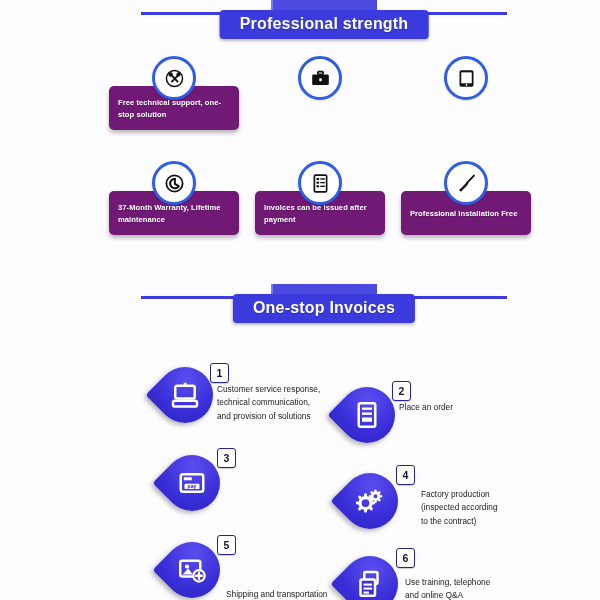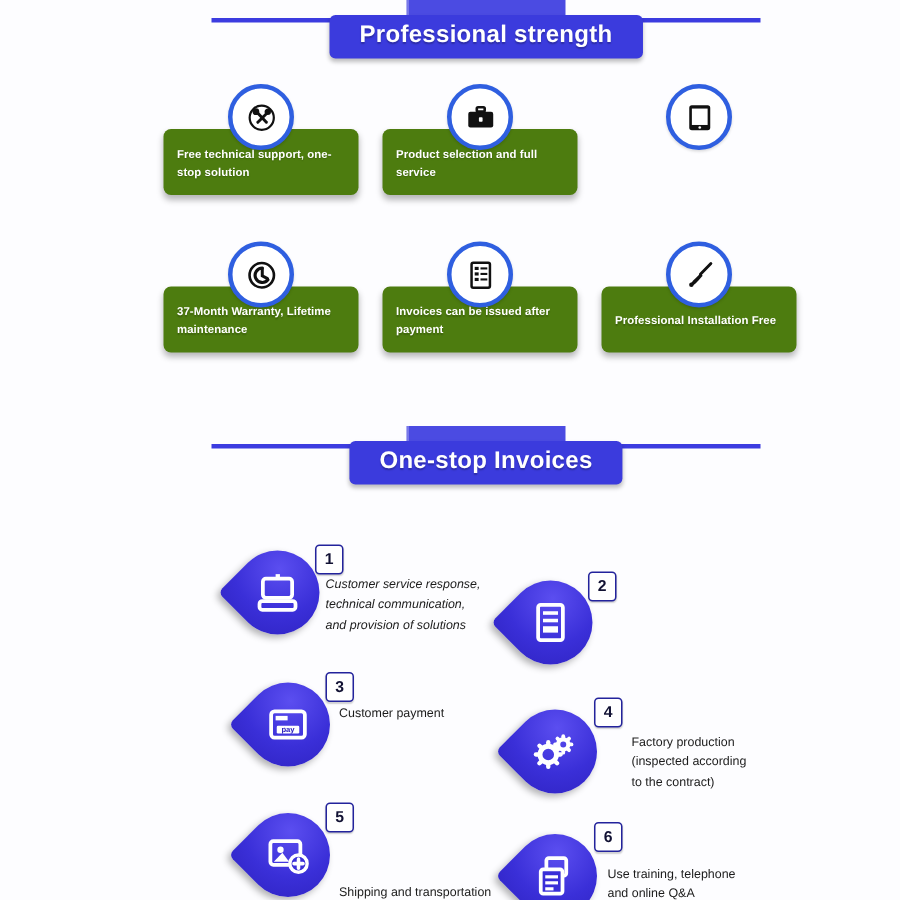--- a/index.html
+++ b/index.html
@@ -48,21 +48,21 @@
     position:absolute;top:0;left:50%;transform:translateX(-50%);
     width:38px;height:38px;border-radius:50%;
     background:#ffffff;border:3px solid #2f5fe0;
     display:flex;align-items:center;justify-content:center;
     z-index:3;
     box-shadow:0 1px 2px rgba(0,0,0,.15);
   }
   .scircle svg{width:21px;height:21px;display:block;}
   .sbox{
     position:absolute;top:30px;left:0;width:130px;min-height:44px;
-    background:#4d7c0f;border-radius:5px;
+    background:#701a75;border-radius:5px;
     box-shadow:0 3px 4px rgba(0,0,0,.28);
     padding:9px 9px 8px 9px;box-sizing:border-box;
     display:flex;align-items:center;
   }
   .sbox-text{
     color:#ffffff;font-size:7.6px;line-height:1.55;font-weight:bold;
     letter-spacing:.05px;
     text-shadow:0 1px 1px rgba(0,0,0,.22);
   }
 
@@ -134,24 +134,20 @@
         </div>
 
         <div class="scard">
           <div class="scircle">
             <svg viewBox="0 0 24 24">
               <rect x="2.5" y="7.5" width="19" height="12" rx="1.6" fill="#111"></rect>
               <rect x="9" y="4" width="6" height="3.2" rx="1" fill="none" stroke="#111" stroke-width="2"></rect>
               <rect x="10.6" y="11.6" width="2.8" height="3.4" rx=".6" fill="#fff"></rect>
             </svg>
           </div>
-          <div class="sbox">
-            <span class="sbox-text">Product selection and
-full service</span>
-          </div>
         </div>
 
         <div class="scard">
           <div class="scircle">
             <svg viewBox="0 0 24 24">
               <rect x="4" y="2.5" width="16" height="19" rx="2" fill="#111"></rect>
               <rect x="6" y="5" width="12" height="12.5" fill="#fff"></rect>
               <circle cx="12" cy="19.4" r="1" fill="#fff"></circle>
             </svg>
           </div>
@@ -229,58 +225,58 @@
             <svg viewBox="0 0 24 24">
               <rect x="4.2" y="4.6" width="15.6" height="10.2" rx="1.6" fill="none" stroke="#fff" stroke-width="2"></rect>
               <rect x="11" y="2.2" width="2.3" height="2.6" fill="#fff"></rect>
               <rect x="2.4" y="16.6" width="19.2" height="4.6" rx="1.5" fill="none" stroke="#fff" stroke-width="2"></rect>
             </svg>
           </div>
         </div>
         <div class="badge" style="left:53px;top:-4px;">
           <span class="badge-num">1</span>
         </div>
-        <div class="step-text" style="left:60px;top:16px;width:150px;font-style:italic;">Customer service response,
+        <div class="step-text" style="left:60px;top:16px;width:150px;">Customer service response,
 technical communication,
 and provision of solutions</div>
       </div>
 
       <div class="step" style="left:315px;top:57px;">
         <div class="pin">
           <div class="pin-shape"></div>
           <div class="pin-ico">
             <svg viewBox="0 0 24 24">
               <rect x="5.4" y="2.6" width="13.2" height="18.8" rx="1.4" fill="none" stroke="#fff" stroke-width="2"></rect>
               <rect x="8" y="6" width="8" height="1.9" fill="#fff"></rect>
               <rect x="8" y="10" width="8" height="1.9" fill="#fff"></rect>
               <rect x="8" y="14" width="8" height="3.4" fill="#fff"></rect>
             </svg>
           </div>
         </div>
         <div class="badge" style="left:53px;top:-6px;">
           <span class="badge-num">2</span>
         </div>
+        <div class="step-text" style="left:60px;top:14px;width:140px;">Place an order</div>
       </div>
 
       <div class="step" style="left:140px;top:125px;">
         <div class="pin">
           <div class="pin-shape"></div>
           <div class="pin-ico">
             <svg viewBox="0 0 24 24">
               <rect x="3" y="5" width="18" height="14" rx="1.8" fill="none" stroke="#fff" stroke-width="2"></rect>
               <rect x="5.4" y="7.4" width="6.4" height="2.4" fill="#fff"></rect>
               <rect x="6" y="12.6" width="12" height="4.2" rx=".7" fill="#fff"></rect>
               <text x="12" y="16.2" font-size="4.1" text-anchor="middle" fill="#2e22c0" font-family="Liberation Sans, sans-serif" font-weight="bold">pay</text>
             </svg>
           </div>
         </div>
         <div class="badge" style="left:53px;top:-7px;">
           <span class="badge-num">3</span>
         </div>
-        <div class="step-text" style="left:62px;top:14px;width:140px;">Customer payment</div>
       </div>
 
       <div class="step" style="left:318px;top:143px;">
         <div class="pin">
           <div class="pin-shape"></div>
           <div class="pin-ico">
             <svg viewBox="0 0 24 24" fill="#fff">
               <path d="M9.3 9.2 l1.5 .35 .95-1.1 1.35 1.0 -.45 1.45 1.0 1.2 1.5-.25 .55 1.6 -1.3 .85 .05 1.55 1.4 .65 -.5 1.6 -1.5-.15 -.9 1.25 -1.35-.9 .3-1.45 -1.1-1.1 -1.45 .4 -.6-1.6 1.25-.8 0-1.55 -1.35-.7 Z" opacity="0"></path>
               <g transform="translate(8.4,13.6)">
                 <circle r="4.4" fill="none" stroke="#fff" stroke-width="2.6"></circle>

